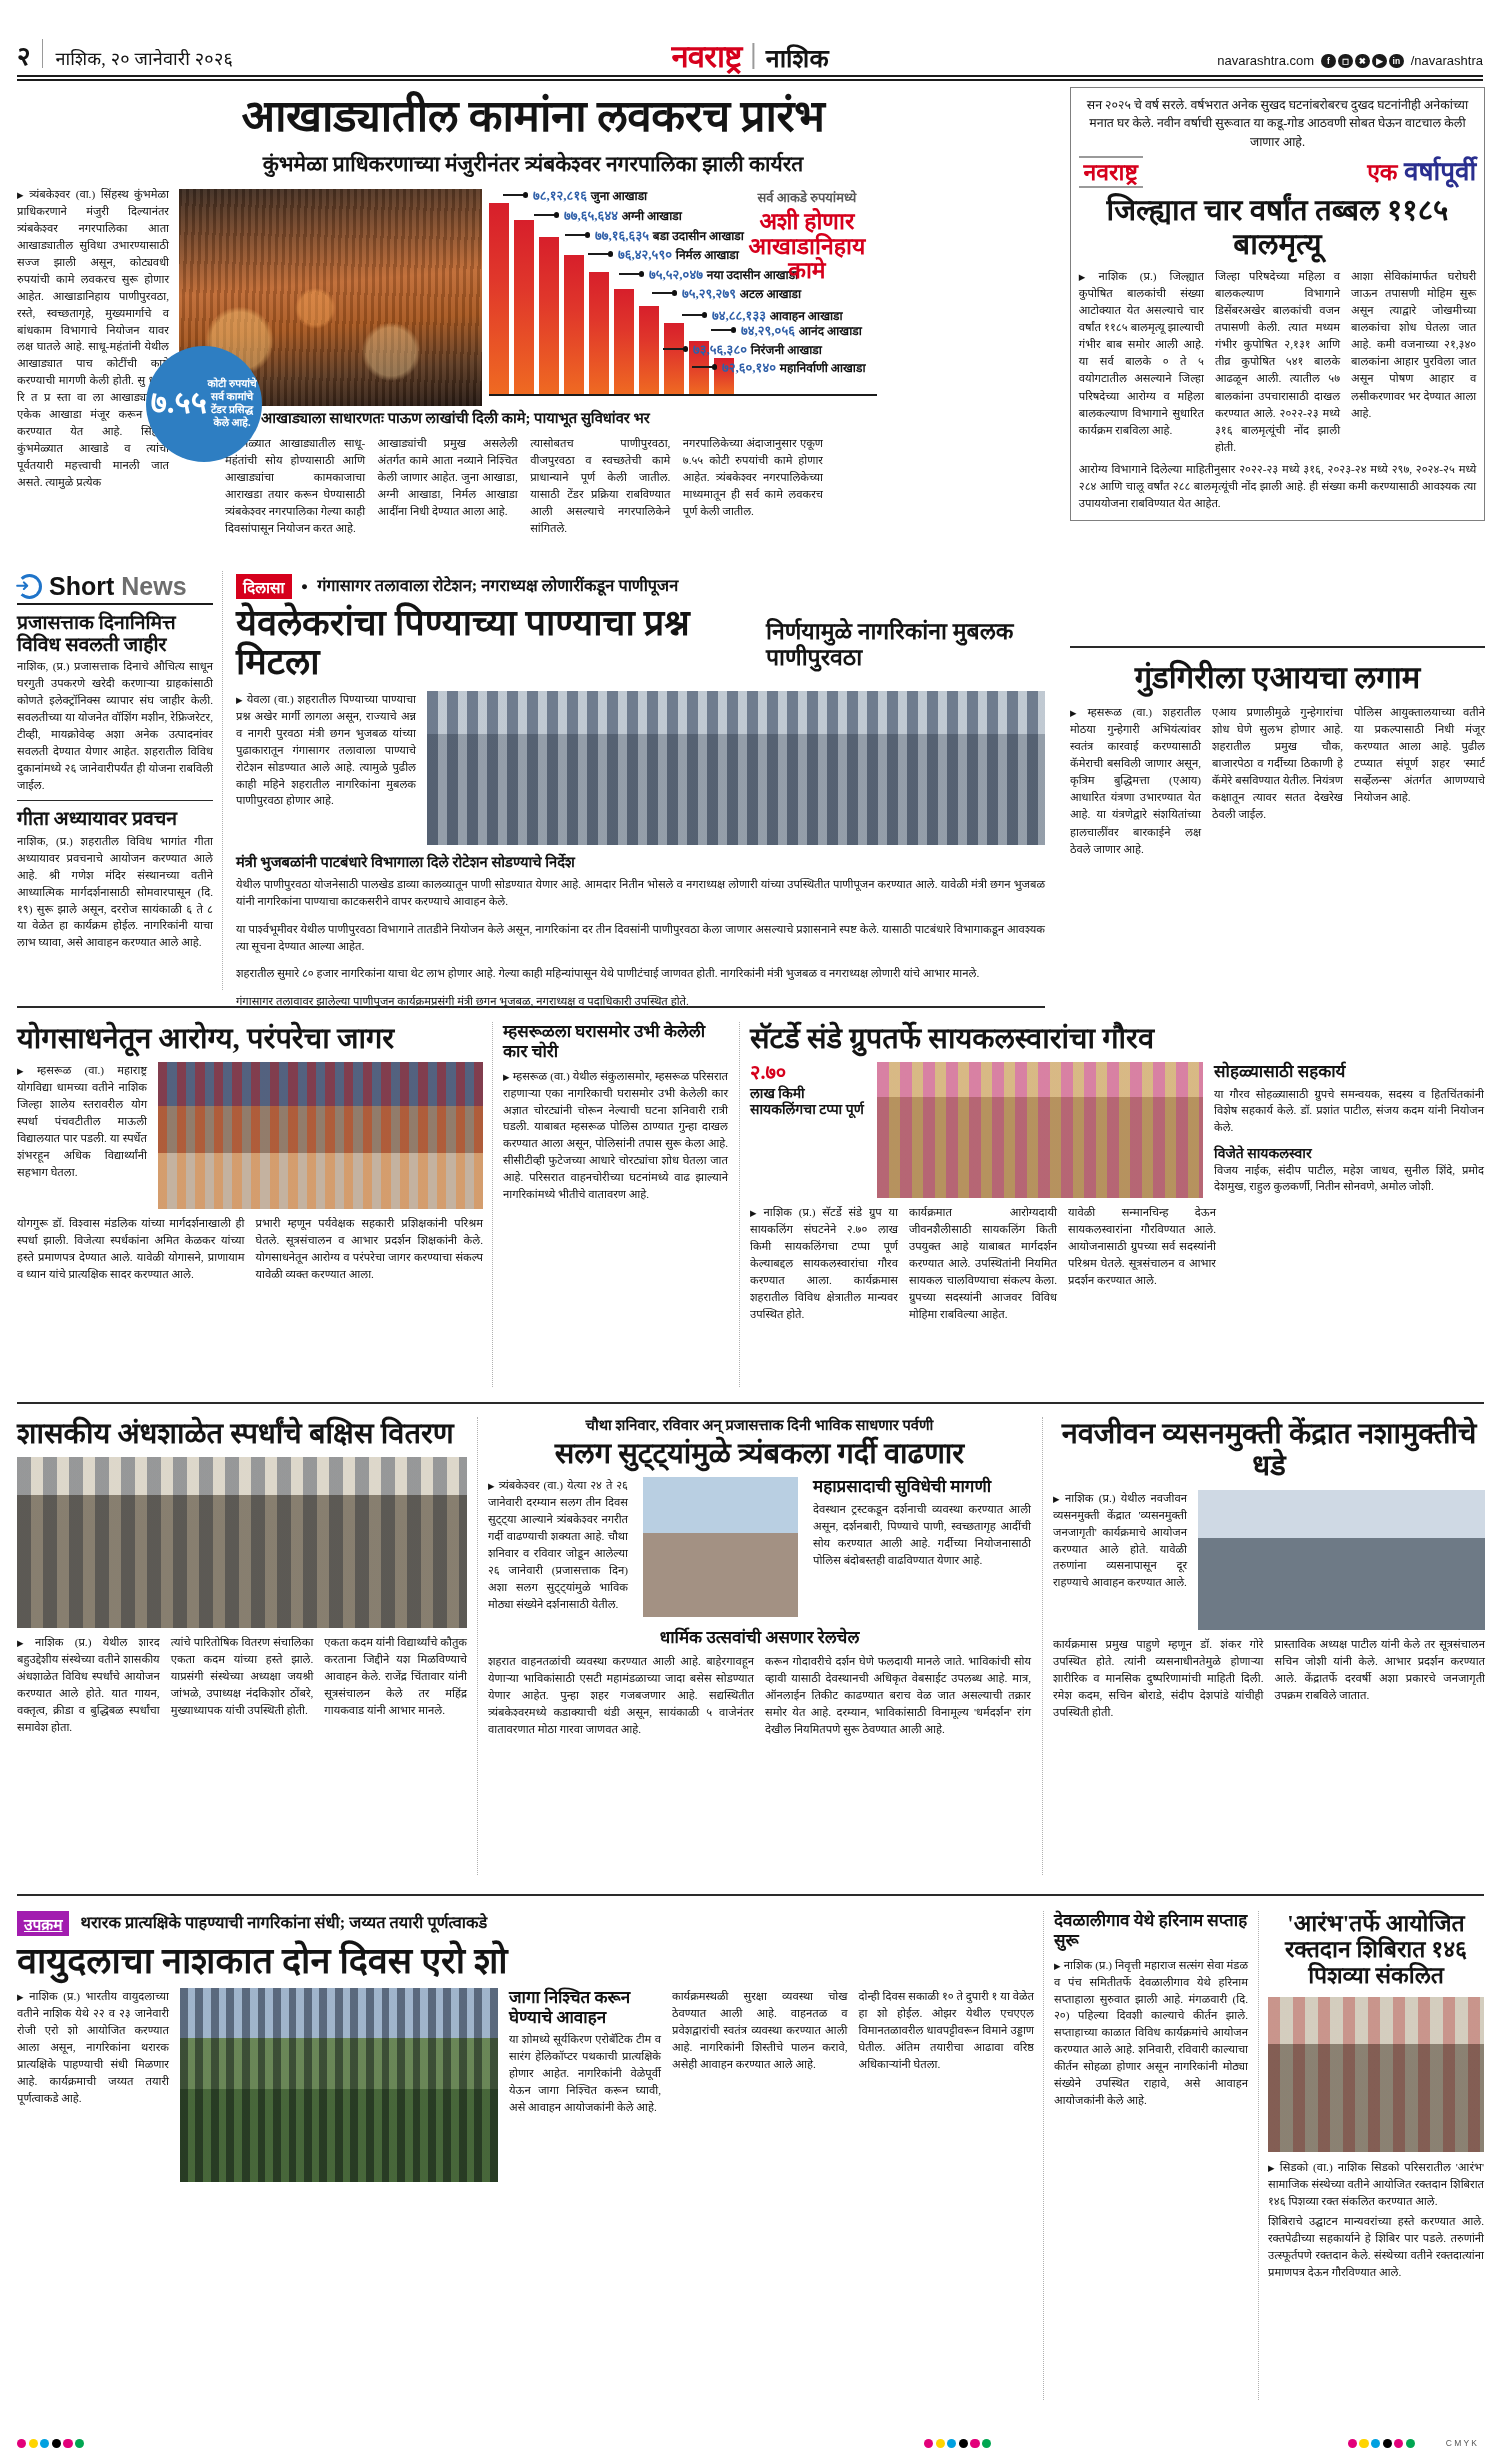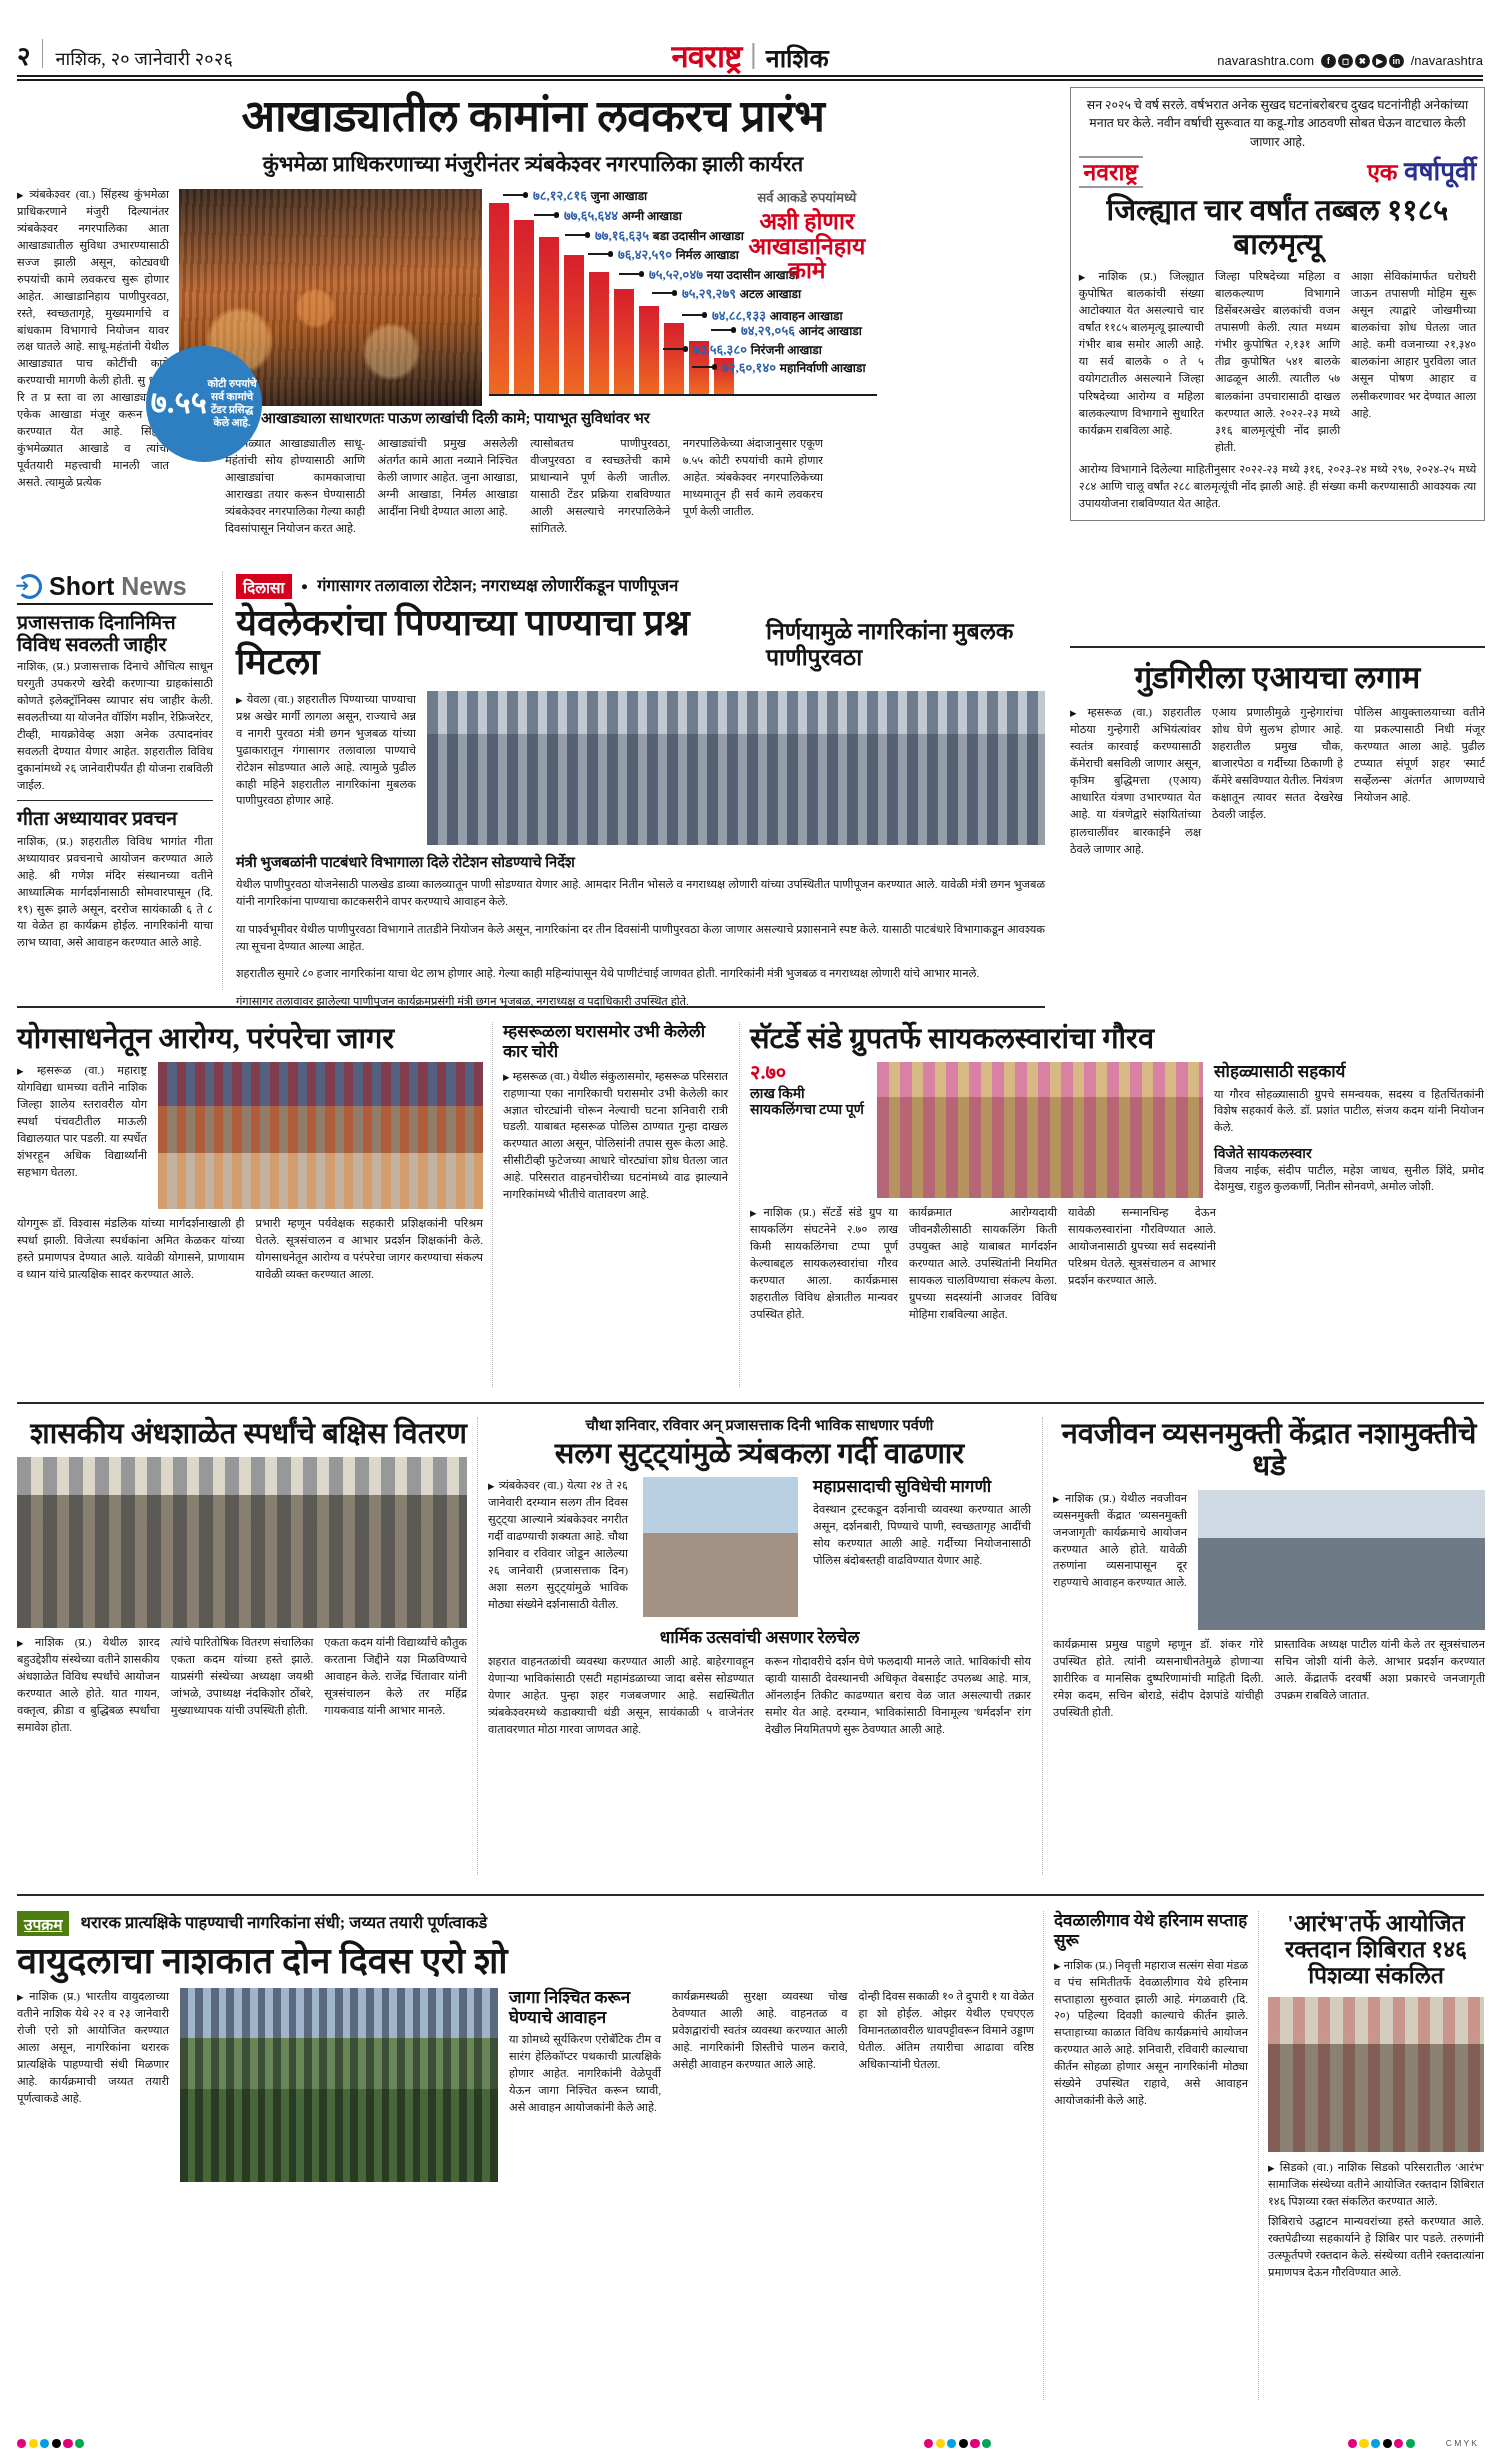--- a/index.html
+++ b/index.html
@@ -114,21 +114,21 @@
   .sn-arrow::after{content:"\279C";position:absolute;left:-4.7px;top:-2.3px;color:#1f74c9;font-size:17px;}
   .sn-title{font-size:25px;font-weight:700;font-family:"Liberation Sans",sans-serif;line-height:1;}
   .sn-title .g{color:#6e6e6e;}
   .sn-item{margin-top:7px;}
   .sn-item h4{margin:0 0 3.1px;font-size:19.4px;font-weight:700;line-height:1.12;}
   .sn-item p{margin:0;font-size:11.3px;line-height:1.5;text-align:justify;}
 
   
   .kicker{display:inline-block;background:#d6001c;color:#fff;font-weight:700;font-size:15.5px;
           padding:1.6px 7px;font-family:"Liberation Sans",sans-serif;}
-  .kicker.blue{background:#4d7c0f;text-decoration:underline;}
+  .kicker.blue{background:#a21caf;text-decoration:underline;}
   .overline{font-size:16.3px;font-weight:700;line-height:1.16;}
   .hl-xl{font-size:36px;font-weight:700;line-height:1.1;}
   .hl-lg{font-size:29px;font-weight:700;line-height:1.12;}
   .hl-md{font-size:23px;font-weight:700;line-height:1.14;}
   .hl-sm{font-size:17px;font-weight:700;line-height:1.16;}
   .txt{font-size:11.3px;line-height:1.5;text-align:justify;}
   .txt .lede::before{content:"\25B6";font-size:8.5px;margin-right:3.1px;}
   .cols2{display:flex;gap:11px;}
   .cols3{display:flex;gap:11px;}
   .cols2>.c,.cols3>.c{flex:1;}
@@ -427,21 +427,21 @@
     </div>
     <div class="cols3" style="margin-top:6.2px;width:466px">
       <div class="c txt"><span class="lede">नाशिक (प्र.) सॅटर्डे संडे ग्रुप या सायकलिंग संघटनेने २.७० लाख किमी सायकलिंगचा टप्पा पूर्ण केल्याबद्दल सायकलस्वारांचा गौरव करण्यात आला. कार्यक्रमास शहरातील विविध क्षेत्रातील मान्यवर उपस्थित होते.</span></div>
       <div class="c txt">कार्यक्रमात आरोग्यदायी जीवनशैलीसाठी सायकलिंग किती उपयुक्त आहे याबाबत मार्गदर्शन करण्यात आले. उपस्थितांनी नियमित सायकल चालविण्याचा संकल्प केला. ग्रुपच्या सदस्यांनी आजवर विविध मोहिमा राबविल्या आहेत.</div>
       <div class="c txt">यावेळी सन्मानचिन्ह देऊन सायकलस्वारांना गौरविण्यात आले. आयोजनासाठी ग्रुपच्या सर्व सदस्यांनी परिश्रम घेतले. सूत्रसंचालन व आभार प्रदर्शन करण्यात आले.</div>
     </div>
   </div>
   <div class="hline thick" style="left:17px;top:1402px;width:1467px;"></div>
 
   <div style="position:absolute;left:17px;top:1417px;width:450px;">
-    <div class="hl-lg" style="text-align:right">शासकीय अंधशाळेत स्पर्धांचे बक्षिस वितरण</div>
+    <div class="hl-lg" style="text-align:left">शासकीय अंधशाळेत स्पर्धांचे बक्षिस वितरण</div>
     <div class="ph award" style="width:100%;height:171px;margin-top:7.8px"></div>
     <div class="cols3" style="margin-top:6.2px;">
       <div class="c txt"><span class="lede">नाशिक (प्र.) येथील शारद बहुउद्देशीय संस्थेच्या वतीने शासकीय अंधशाळेत विविध स्पर्धांचे आयोजन करण्यात आले होते. यात गायन, वक्तृत्व, क्रीडा व बुद्धिबळ स्पर्धांचा समावेश होता.</span></div>
       <div class="c txt">त्यांचे पारितोषिक वितरण संचालिका एकता कदम यांच्या हस्ते झाले. याप्रसंगी संस्थेच्या अध्यक्षा जयश्री जांभळे, उपाध्यक्ष नंदकिशोर ठोंबरे, मुख्याध्यापक यांची उपस्थिती होती.</div>
       <div class="c txt">एकता कदम यांनी विद्यार्थ्यांचे कौतुक करताना जिद्दीने यश मिळविण्याचे आवाहन केले. राजेंद्र चिंतावार यांनी सूत्रसंचालन केले तर महिंद्र गायकवाड यांनी आभार मानले.</div>
     </div>
   </div>
 
   <div class="dotline" style="left:477px;top:1417px;height:458px;"></div>
   <div style="position:absolute;left:488px;top:1417px;width:543px;">

